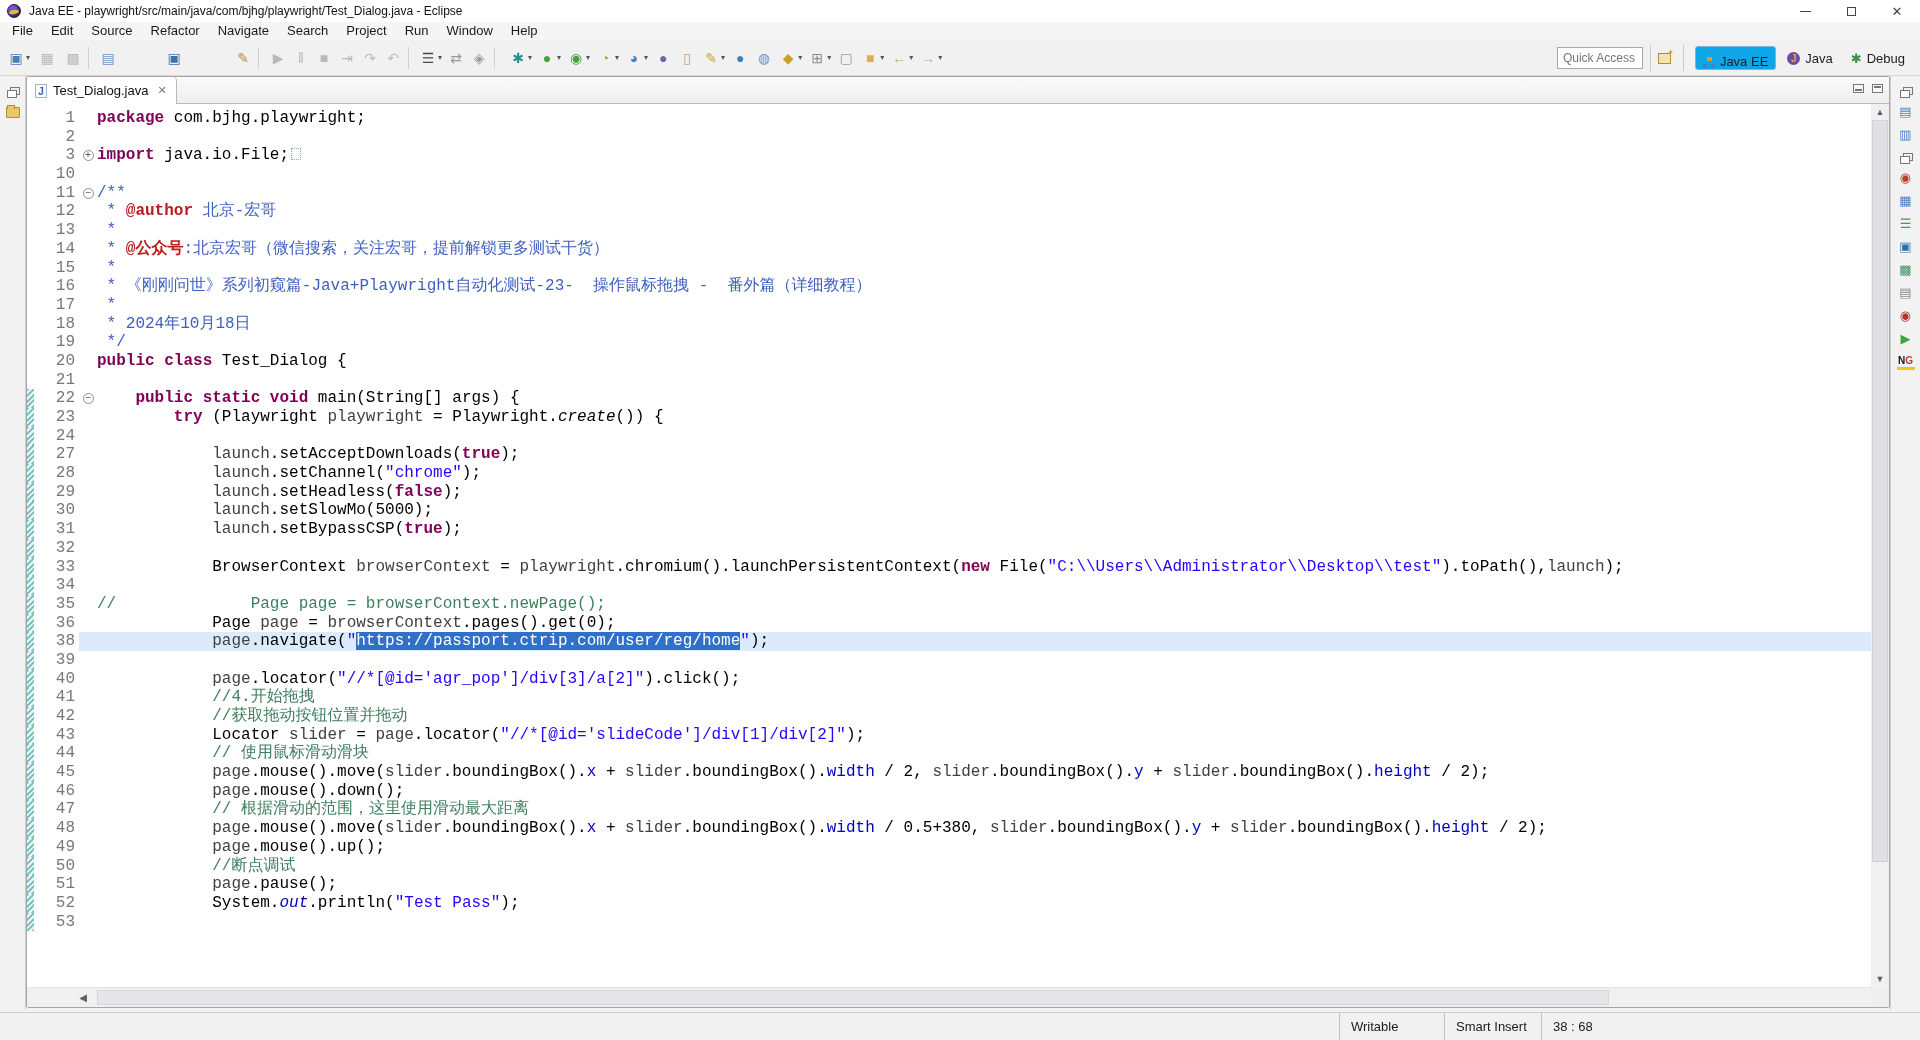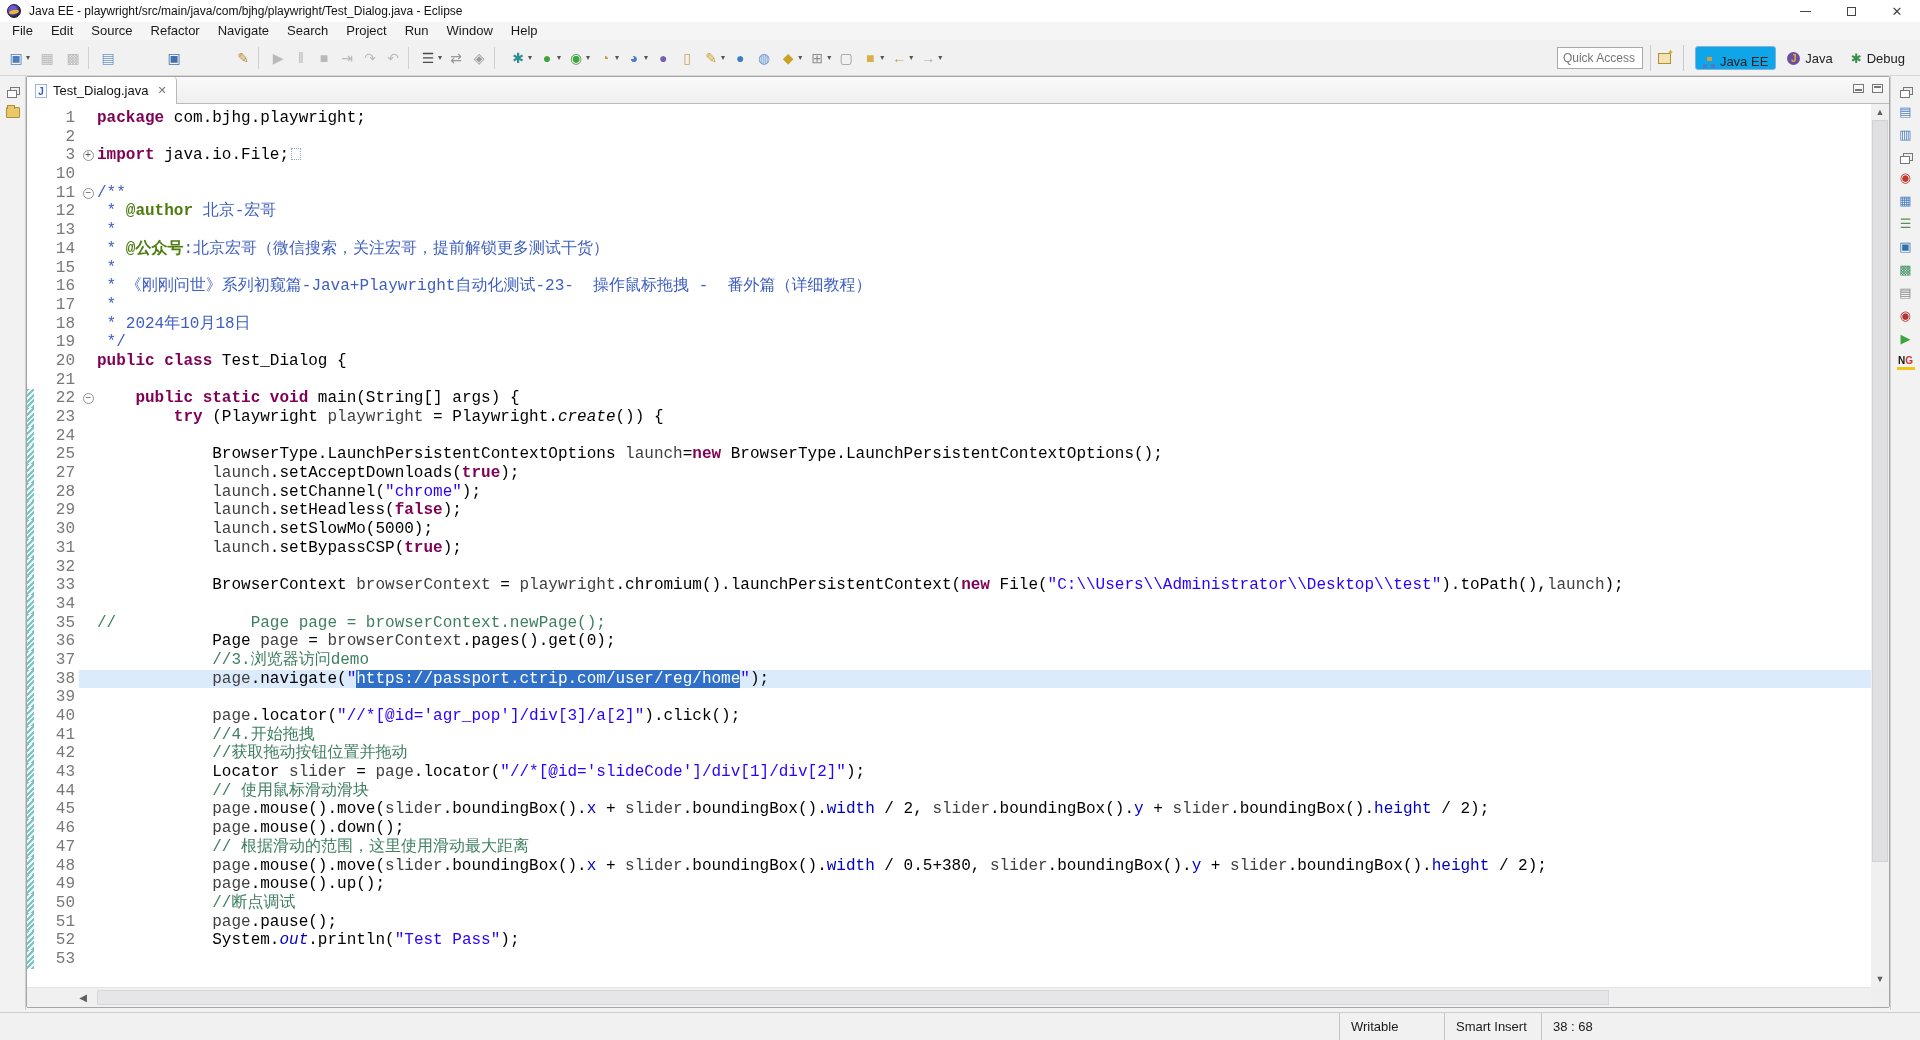--- a/index.html
+++ b/index.html
@@ -94,21 +94,21 @@
   .lnum { width:45px; flex:none; text-align:right; color:#787878; padding-right:4px; }
   .foldcol { width:18px; flex:none; text-align:center; }
   .foldmark { display:inline-block; width:11px; height:11px; border:1px solid #919191; border-radius:50%;
     background:#fff; color:#555; font-size:10px; line-height:9px; text-align:center; vertical-align:1px; }
   .ltext { flex:1; color:#000; }
   .row.current .ltext, .row.current .foldcol { background:#dcebfb; }
   .t-k { color:#7f0055; font-weight:bold; }
   .t-s { color:#2a00ff; }
   .t-c { color:#3f7f5f; }
   .t-j { color:#3f5fbf; }
-  .t-jt { color:#4d7c0f; font-weight:bold; }
+  .t-jt { color:#b91c1c; font-weight:bold; }
   .t-v { color:#404040; }
   .t-f { color:#0000c0; }
   .t-fi { color:#0000c0; font-style:italic; }
   .t-i { font-style:italic; }
   .t-sel { background:#3070c8; color:#fff; }
   .codebox { display:inline-block; width:10px; height:12px; border:1px dotted #8aa8d0; vertical-align:-1px; margin-left:2px; }
 
   .vscroll { position:absolute; right:0; top:0; width:18px; bottom:20px; background:#f0f0f0; }
   .vthumb { position:absolute; left:1px; right:1px; top:16px; height:84%; background:#e0e0e3; border:1px solid #d2d2d6; }
   .sarrow { position:absolute; width:18px; height:16px; color:#606060; font-size:9px; text-align:center; line-height:16px; }
@@ -325,32 +325,30 @@
             <div class="row"><span class="range"></span><span class="lnum">15</span><span class="foldcol"></span><span class="ltext"><span class="t-j"> *</span></span></div>
             <div class="row"><span class="range"></span><span class="lnum">16</span><span class="foldcol"></span><span class="ltext"><span class="t-j"> * 《刚刚问世》系列初窥篇-Java+Playwright自动化测试-23-  操作鼠标拖拽 -  番外篇（详细教程）</span></span></div>
             <div class="row"><span class="range"></span><span class="lnum">17</span><span class="foldcol"></span><span class="ltext"><span class="t-j"> *</span></span></div>
             <div class="row"><span class="range"></span><span class="lnum">18</span><span class="foldcol"></span><span class="ltext"><span class="t-j"> * 2024年10月18日</span></span></div>
             <div class="row"><span class="range"></span><span class="lnum">19</span><span class="foldcol"></span><span class="ltext"><span class="t-j"> */</span></span></div>
             <div class="row"><span class="range"></span><span class="lnum">20</span><span class="foldcol"></span><span class="ltext"><span class="t-k">public</span><span class="t-d"> </span><span class="t-k">class</span><span class="t-d"> Test_Dialog {</span></span></div>
             <div class="row"><span class="range"></span><span class="lnum">21</span><span class="foldcol"></span><span class="ltext"></span></div>
             <div class="row ranged"><span class="range"></span><span class="lnum">22</span><span class="foldcol"><span class="foldmark">−</span></span><span class="ltext"><span class="t-d">    </span><span class="t-k">public</span><span class="t-d"> </span><span class="t-k">static</span><span class="t-d"> </span><span class="t-k">void</span><span class="t-d"> main(String[] args) {</span></span></div>
             <div class="row ranged"><span class="range"></span><span class="lnum">23</span><span class="foldcol"></span><span class="ltext"><span class="t-d">        </span><span class="t-k">try</span><span class="t-d"> (Playwright </span><span class="t-v">playwright</span><span class="t-d"> = Playwright.</span><span class="t-i">create</span><span class="t-d">()) {</span></span></div>
             <div class="row ranged"><span class="range"></span><span class="lnum">24</span><span class="foldcol"></span><span class="ltext"></span></div>
-            <div class="row ranged"><span class="range"></span><span class="lnum">25</span><span class="foldcol"></span><span class="ltext"><span class="t-d">            BrowserType.LaunchPersistentContextOptions </span><span class="t-v">launch</span><span class="t-d">=</span><span class="t-k">new</span><span class="t-d"> BrowserType.LaunchPersistentContextOptions();</span></span></div>
             <div class="row ranged"><span class="range"></span><span class="lnum">27</span><span class="foldcol"></span><span class="ltext"><span class="t-d">            </span><span class="t-v">launch</span><span class="t-d">.setAcceptDownloads(</span><span class="t-k">true</span><span class="t-d">);</span></span></div>
             <div class="row ranged"><span class="range"></span><span class="lnum">28</span><span class="foldcol"></span><span class="ltext"><span class="t-d">            </span><span class="t-v">launch</span><span class="t-d">.setChannel(</span><span class="t-s">"chrome"</span><span class="t-d">);</span></span></div>
             <div class="row ranged"><span class="range"></span><span class="lnum">29</span><span class="foldcol"></span><span class="ltext"><span class="t-d">            </span><span class="t-v">launch</span><span class="t-d">.setHeadless(</span><span class="t-k">false</span><span class="t-d">);</span></span></div>
             <div class="row ranged"><span class="range"></span><span class="lnum">30</span><span class="foldcol"></span><span class="ltext"><span class="t-d">            </span><span class="t-v">launch</span><span class="t-d">.setSlowMo(5000);</span></span></div>
             <div class="row ranged"><span class="range"></span><span class="lnum">31</span><span class="foldcol"></span><span class="ltext"><span class="t-d">            </span><span class="t-v">launch</span><span class="t-d">.setBypassCSP(</span><span class="t-k">true</span><span class="t-d">);</span></span></div>
             <div class="row ranged"><span class="range"></span><span class="lnum">32</span><span class="foldcol"></span><span class="ltext"></span></div>
             <div class="row ranged"><span class="range"></span><span class="lnum">33</span><span class="foldcol"></span><span class="ltext"><span class="t-d">            BrowserContext </span><span class="t-v">browserContext</span><span class="t-d"> = </span><span class="t-v">playwright</span><span class="t-d">.chromium().launchPersistentContext(</span><span class="t-k">new</span><span class="t-d"> File(</span><span class="t-s">"C:\\Users\\Administrator\\Desktop\\test"</span><span class="t-d">).toPath(),</span><span class="t-v">launch</span><span class="t-d">);</span></span></div>
             <div class="row ranged"><span class="range"></span><span class="lnum">34</span><span class="foldcol"></span><span class="ltext"></span></div>
             <div class="row ranged"><span class="range"></span><span class="lnum">35</span><span class="foldcol"></span><span class="ltext"><span class="t-c">//              Page page = browserContext.newPage();</span></span></div>
             <div class="row ranged"><span class="range"></span><span class="lnum">36</span><span class="foldcol"></span><span class="ltext"><span class="t-d">            Page </span><span class="t-v">page</span><span class="t-d"> = </span><span class="t-v">browserContext</span><span class="t-d">.pages().get(0);</span></span></div>
-            <div class="row ranged"><span class="range"></span><span class="lnum">37</span><span class="foldcol"></span><span class="ltext"><span class="t-c">            //3.浏览器访问demo</span></span></div>
             <div class="row ranged current"><span class="range"></span><span class="lnum">38</span><span class="foldcol"></span><span class="ltext"><span class="t-d">            </span><span class="t-v">page</span><span class="t-d">.navigate(</span><span class="t-s">"</span><span class="t-sel">https://passport.ctrip.com/user/reg/home</span><span class="t-s">"</span><span class="t-d">);</span></span></div>
             <div class="row ranged"><span class="range"></span><span class="lnum">39</span><span class="foldcol"></span><span class="ltext"></span></div>
             <div class="row ranged"><span class="range"></span><span class="lnum">40</span><span class="foldcol"></span><span class="ltext"><span class="t-d">            </span><span class="t-v">page</span><span class="t-d">.locator(</span><span class="t-s">"//*[@id='agr_pop']/div[3]/a[2]"</span><span class="t-d">).click();</span></span></div>
             <div class="row ranged"><span class="range"></span><span class="lnum">41</span><span class="foldcol"></span><span class="ltext"><span class="t-c">            //4.开始拖拽</span></span></div>
             <div class="row ranged"><span class="range"></span><span class="lnum">42</span><span class="foldcol"></span><span class="ltext"><span class="t-c">            //获取拖动按钮位置并拖动</span></span></div>
             <div class="row ranged"><span class="range"></span><span class="lnum">43</span><span class="foldcol"></span><span class="ltext"><span class="t-d">            Locator </span><span class="t-v">slider</span><span class="t-d"> = </span><span class="t-v">page</span><span class="t-d">.locator(</span><span class="t-s">"//*[@id='slideCode']/div[1]/div[2]"</span><span class="t-d">);</span></span></div>
             <div class="row ranged"><span class="range"></span><span class="lnum">44</span><span class="foldcol"></span><span class="ltext"><span class="t-c">            // 使用鼠标滑动滑块</span></span></div>
             <div class="row ranged"><span class="range"></span><span class="lnum">45</span><span class="foldcol"></span><span class="ltext"><span class="t-d">            </span><span class="t-v">page</span><span class="t-d">.mouse().move(</span><span class="t-v">slider</span><span class="t-d">.boundingBox().</span><span class="t-f">x</span><span class="t-d"> + </span><span class="t-v">slider</span><span class="t-d">.boundingBox().</span><span class="t-f">width</span><span class="t-d"> / 2, </span><span class="t-v">slider</span><span class="t-d">.boundingBox().</span><span class="t-f">y</span><span class="t-d"> + </span><span class="t-v">slider</span><span class="t-d">.boundingBox().</span><span class="t-f">height</span><span class="t-d"> / 2);</span></span></div>
             <div class="row ranged"><span class="range"></span><span class="lnum">46</span><span class="foldcol"></span><span class="ltext"><span class="t-d">            </span><span class="t-v">page</span><span class="t-d">.mouse().down();</span></span></div>
             <div class="row ranged"><span class="range"></span><span class="lnum">47</span><span class="foldcol"></span><span class="ltext"><span class="t-c">            // 根据滑动的范围，这里使用滑动最大距离</span></span></div>

